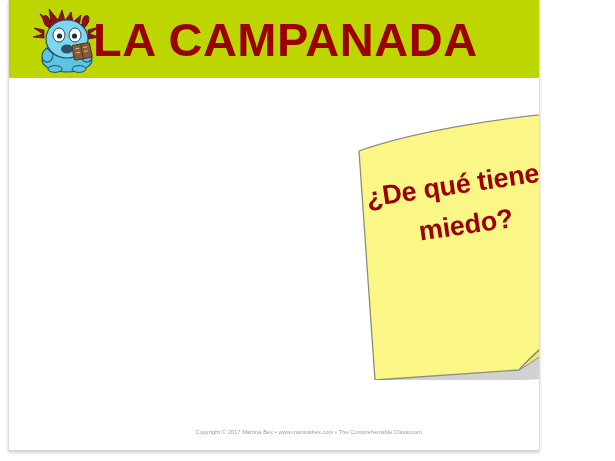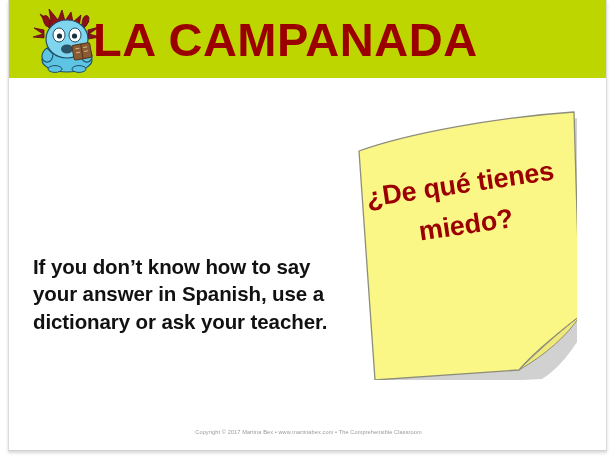--- a/index.html
+++ b/index.html
@@ -9,21 +9,21 @@
     width: 615px;
     height: 461px;
     overflow: hidden;
     font-family: "Liberation Sans", sans-serif;
   }
 
   #slide-frame {
     position: absolute;
     left: 8px;
     top: 0px;
-    width: 599px;
+    width: 532px;
     height: 451px;
     background: #ffffff;
     border-left: 1px solid #dcdcdc;
     border-right: 1px solid #dcdcdc;
     border-bottom: 1px solid #d2d2d2;
     box-sizing: border-box;
     box-shadow: 0 2px 3px rgba(0,0,0,0.16);
     overflow: hidden;
   }
 
@@ -163,21 +163,20 @@
         </g>
 
         <ellipse cx="24" cy="63" rx="7" ry="3.4" fill="#5ec4e3" stroke="#1f4f68" stroke-width="1"></ellipse>
         <ellipse cx="48" cy="63" rx="7" ry="3.4" fill="#5ec4e3" stroke="#1f4f68" stroke-width="1"></ellipse>
       </svg>
     </div>
 
     <div id="header-title">LA CAMPANADA</div>
   </div>
 
-  <div id="instruction-text">If you don’t know how to say your answer in Spanish, use a dictionary or ask your teacher.</div>
 
   <div id="sticky-note-wrap">
     <svg id="sticky-note" viewBox="0 0 228 272" width="228" height="272" aria-hidden="true">
 
       <path d="M12 44 C70 26 160 10 226 5 L232 214 C214 246 200 258 188 266 L30 274 Z" fill="#b5b5b5" opacity="0.62" transform="translate(5,5)"></path>
 
       <path d="M10 43
                C60 25 150 9 225 4
                L231 208
                C200 232 180 250 170 262

